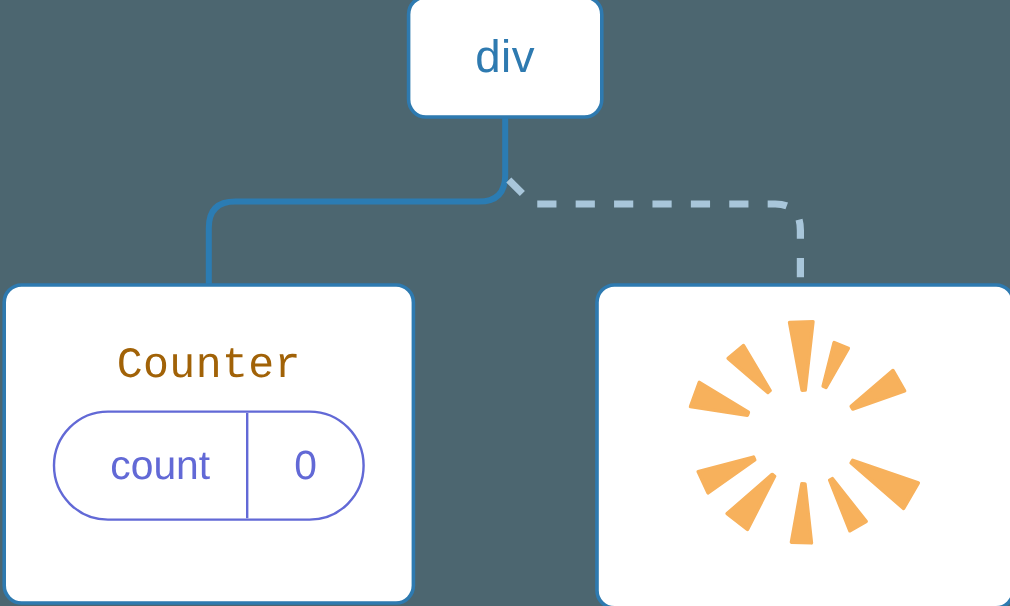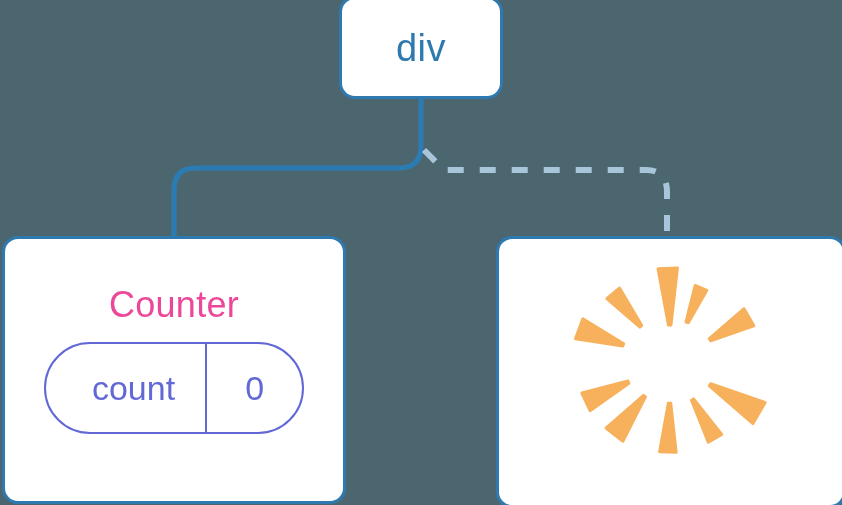--- a/index.html
+++ b/index.html
@@ -88,21 +88,21 @@
   <svg class="layer-svg" viewBox="0 0 842 505" preserveAspectRatio="none">
     <path id="edge-solid" fill="none" stroke-linecap="round" stroke-linejoin="round" d="M 421 99 L 421 146 Q 421 168 399 168 L 196 168 Q 174 168 174 190 L 174 238" stroke="#2b7cb3" stroke-width="5"></path>
     <path id="edge-dashed" fill="none" stroke-linecap="butt" stroke-linejoin="round" d="M 424 150 L 444 170 L 646 170 Q 667 170 667 192 L 667 238" stroke="#a8c6da" stroke-width="6" stroke-dasharray="16 16"></path>
   </svg>
 
   <div class="node" id="node-div" style="left: 339px; top: -4px; width: 164px; height: 103px; border-color: rgb(46, 122, 176); background: rgb(255, 255, 255);">
     <span class="node-title" style="color: rgb(46, 122, 176);">div</span>
   </div>
 
   <div class="node" id="node-counter" style="left: 2px; top: 236px; width: 344px; height: 268px; border-color: rgb(46, 122, 176); background: rgb(255, 255, 255);">
-    <span class="node-title" style="color: #ec4899;">Counter</span>
+    <span class="node-title" style="color: #a16207; font-family: Liberation Mono, monospace;">Counter</span>
     <div class="state-pill" style="border-color: rgb(98, 105, 214);">
       <span class="pill-key" style="border-color: rgb(98, 105, 214); color: rgb(98, 105, 214);">count</span>
       <span class="pill-val" style="color: rgb(98, 105, 214);">0</span>
     </div>
   </div>
 
   <div class="node" id="node-sparkle" style="left: 496px; top: 236px; width: 350px; height: 272px; border-color: rgb(46, 122, 176); background: rgb(255, 255, 255);">
     <svg id="sparkle-canvas" viewBox="0 0 350 272" preserveAspectRatio="xMidYMid meet">
         <polygon points="192.7,85.7 211.7,52.4 199.7,47.5 190.3,84.7" fill="#f7b15c" stroke="#f7b15c" stroke-width="3" stroke-linejoin="round"></polygon>
         <polygon points="175.0,88.0 181.6,29.7 161.7,30.4 172.4,88.1" fill="#f7b15c" stroke="#f7b15c" stroke-width="3" stroke-linejoin="round"></polygon>

